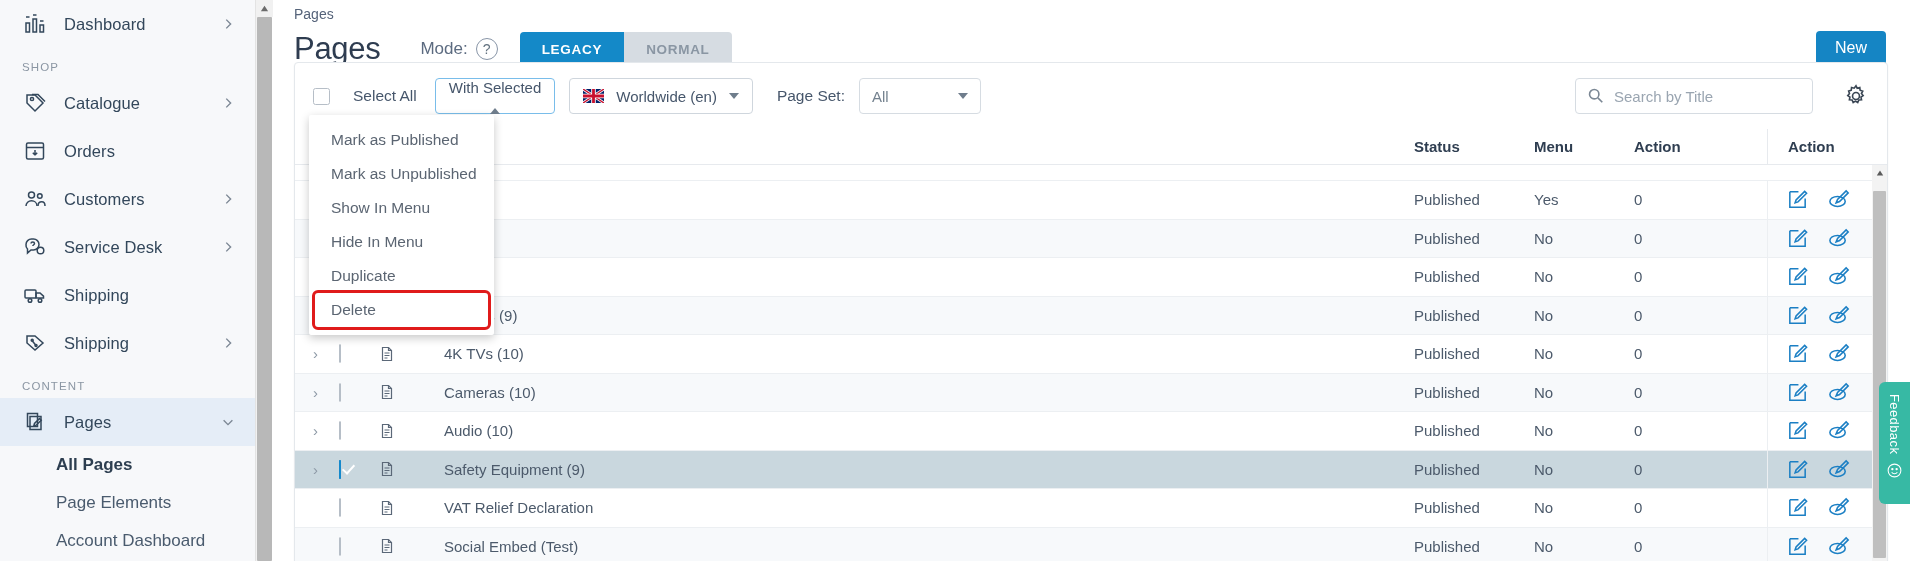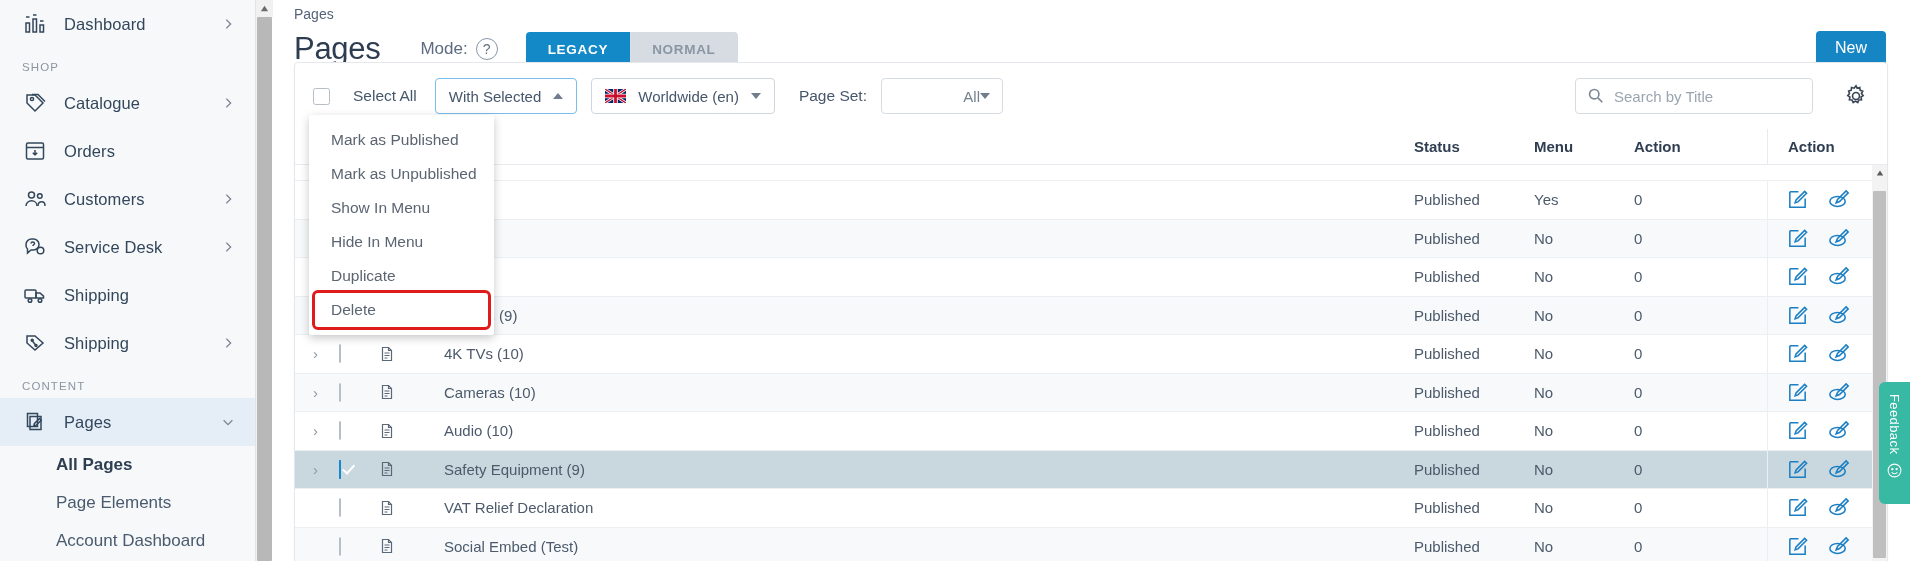--- a/index.html
+++ b/index.html
@@ -96,21 +96,21 @@
   }
   .page-title { font-size: 31px; font-weight: 400; color: #2e3c50; letter-spacing: -.3px; }
   .mode-label { font-size: 17px; color: #5c6b80; margin-left: 40px; }
   .help-icon {
     width: 22px; height: 22px; border-radius: 50%;
     border: 1.6px solid #8895a7; color: #62717f;
     font-size: 14px; display: flex; align-items: center; justify-content: center;
     margin-left: 8px; cursor: pointer;
   }
   .mode-toggle {
-    margin-left: 28px; display: flex; border-radius: 4px; overflow: hidden; text-align: right;
+    margin-left: 22px; display: flex; border-radius: 4px; overflow: hidden; text-align: right;
   }
   .mode-btn {
     font-size: 13.5px; font-weight: bold; letter-spacing: .7px;
     padding: 0 22px; height: 34px;
     display: flex; align-items: center; justify-content: center;
     cursor: pointer; min-width: 102px;
   }
   .mode-btn.on { background: #1489c8; color: #ffffff; }
   .mode-btn.off { background: #d6dce2; color: #8a96a3; }
   .new-btn {
@@ -145,28 +145,28 @@
     width: 5px; height: 10px; border: solid #fff;
     border-width: 0 2px 2px 0; transform: rotate(42deg);
   }
   .select-all-label { font-size: 15.5px; color: #46566b; margin-left: 9px; margin-right: 4px; }
   .dd-btn {
     height: 36px; display: flex; align-items: center; gap: 12px;
     padding: 0 13px; border: 1px solid #cfd6dd; border-radius: 4px;
     background: #fff; font-size: 15px; color: #46566b; cursor: pointer;
     white-space: nowrap;
   }
-  .dd-btn.open { border-color: #79bdea; }
+  .dd-btn.open { border-color: #79bdea; flex-direction: column; }
   .caret { width: 0; height: 0; border-left: 5px solid transparent; border-right: 5px solid transparent; }
   .caret.down { border-top: 6px solid #6f7d8c; }
   .caret.up { border-bottom: 6px solid #6f7d8c; }
   .pageset-label { font-size: 15.5px; color: #46566b; margin-left: 10px; }
   .pageset-box {
     height: 36px; width: 122px; display: flex; align-items: center;
-    justify-content: flex-end; padding: 0 12px;
+    justify-content: space-between; padding: 0 12px;
     border: 1px solid #d6dce2; border-radius: 4px;
     background: #fff; font-size: 15px; color: #74828f; cursor: pointer;
   }
   .flag {
     width: 21px; height: 14px; flex: 0 0 21px; display:block;
   }
   .search-wrap {
     margin-left: auto; position: relative;
   }
   .search-input {

